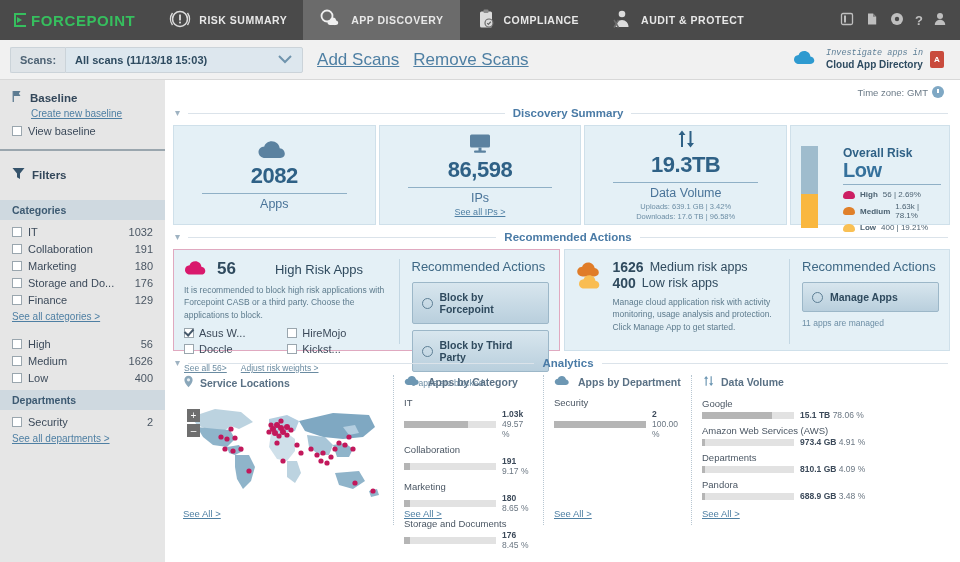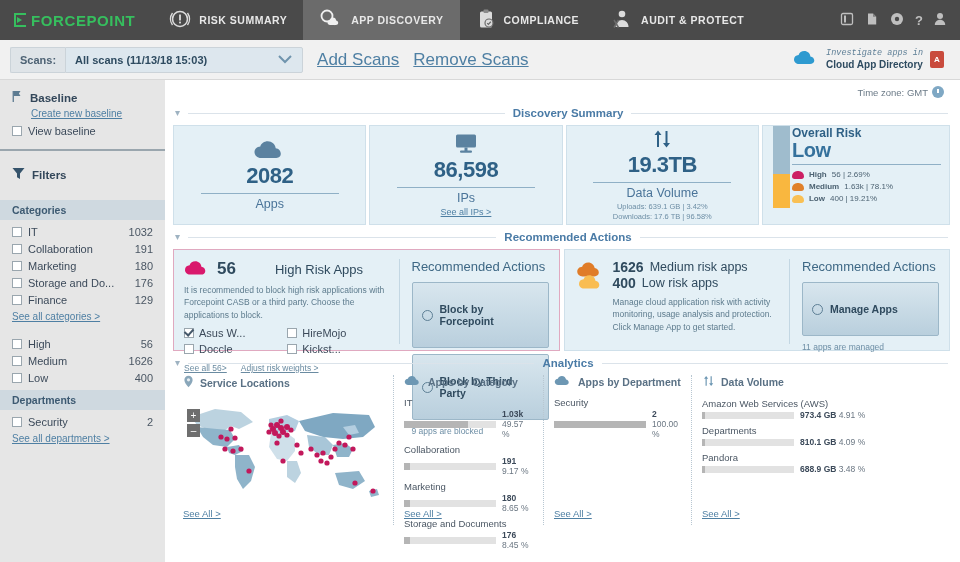--- a/index.html
+++ b/index.html
@@ -117,22 +117,22 @@
     margin-right:3px; position:relative;
   }
   .kpi .icon { color:#5b82a0; margin-bottom:1px; }
   .kpi .num { font-size:22px; font-weight:bold; color:#2f6186; letter-spacing:-0.5px; }
   .kpi .divider { width:72%; height:1px; background:#8fb0c6; margin:4px 0 3px; }
   .kpi .cap { font-size:12.5px; color:#4a7499; }
   .kpi .sub { font-size:9px; color:#4e7fa3; text-decoration:underline; margin-top:2px; cursor:pointer;}
   .kpi .meta { font-size:7.5px; color:#6d8ea5; margin-top:1.5px; }
 
   .risk-card {
-    background:#e4f0f6; border:1px solid #cfe0ea; width:188px; flex:none;
-    display:flex; padding:0 8px 8px 10px; gap:2px;
+    background:#e4f0f6; border:1px solid #cfe0ea; width:160px; flex:none;
+    display:flex; padding:20px 8px 8px 10px; gap:25px;
   }
   .risk-bar { width:17px; height:82px; flex:none; display:flex; flex-direction:column; }
   .risk-bar .seg-top { background:#9fbccd; flex:0 0 60%; }
   .risk-bar .seg-bot { background:#f6b githubf; }
   .risk-right { flex:1; }
   .risk-right .t1 { font-size:12px; font-weight:bold; color:#2f6186; }
   .risk-right .t2 { font-size:20px; font-weight:bold; color:#35719c; line-height:1.05; letter-spacing:-0.5px;}
   .risk-right .hr { height:1px; background:#8fb0c6; margin:3px 0 5px; }
   .lgd { display:flex; align-items:center; gap:5px; margin-bottom:3px; font-size:8px; color:#4c6272;}
   .lgd .cl { width:12px;height:8px;border-radius:6px 6px 3px 3px; flex:none;}
@@ -149,21 +149,21 @@
   .rec-title .lbl { font-size:13px; color:#2f4a5e;margin-left:32px; }
   .rec-desc { font-size:8.5px; color:#5d7b8d; line-height:1.45; margin-top:5px; }
   .apps-grid { display:flex; flex-wrap:wrap; margin-top:6px; }
   .app-item { width:50%; display:flex; align-items:center; gap:5px; font-size:11px; color:#3c4a5a; margin-bottom:4px;}
   .rec-foot { display:flex; gap:14px; margin-top:4px; }
   .rec-foot a { font-size:8.5px; color:#6a8ba1; text-decoration:underline; cursor:pointer;}
   .rec-r h4 { font-size:13px; font-weight:normal; color:#3e6885; margin-bottom:8px; }
   .btn {
     display:flex; align-items:center; gap:7px; width:100%;
     background:linear-gradient(#d8e6ee,#b9cfdd); border:1px solid #9cb7c8;
-    color:#2f4a5e; font-size:10.5px; padding:20px 9px; margin-bottom:6px;
+    color:#2f4a5e; font-size:10.5px; padding:8px 9px; margin-bottom:6px;
     border-radius:2px; cursor:pointer; font-weight:bold;
   }
   .btn .bic { width:11px;height:11px;border:1.5px solid #5d7f95;border-radius:50%; flex:none;}
   .blocked-note { font-size:8.5px; color:#6d8ea5; }
   .med-icons { position:relative; width:34px; height:34px; flex:none; margin-right:4px;}
   .med-line { display:flex; align-items:center; gap:6px; font-size:12.5px; color:#2f4a5e; }
   .med-line b { font-size:14px; }
 
   
   .ana { display:flex; height:150px; }
@@ -731,20 +731,29 @@
       <div class="ana-title">
         <span>
           <svg width="13" height="12" viewBox="0 0 22 20">
                 <path d="M7 1.5l3.5 4.5H8v12H6V6H3.5z" fill="#6d97b3"></path>
                 <path d="M15.5 18.5L12 14h2.5V2h2v12H19z" fill="#6d97b3"></path>
               </svg>
         </span>
         <span>Data Volume</span>
       </div>
       <div class="bar-item">
+        <div class="bar-name">Google</div>
+        <div class="bar-row">
+          <div class="bar-track">
+                <div class="bar-fill" style="width:76%"></div>
+              </div>
+          <div class="bar-val"><b>15.1 TB</b> <span class="pct">78.06 %</span></div>
+        </div>
+      </div>
+      <div class="bar-item">
         <div class="bar-name">Amazon Web Services (AWS)</div>
         <div class="bar-row">
           <div class="bar-track">
                 <div class="bar-fill" style="width:3%"></div>
               </div>
           <div class="bar-val"><b>973.4 GB</b> <span class="pct">4.91 %</span></div>
         </div>
       </div>
       <div class="bar-item">
         <div class="bar-name">Departments</div>

